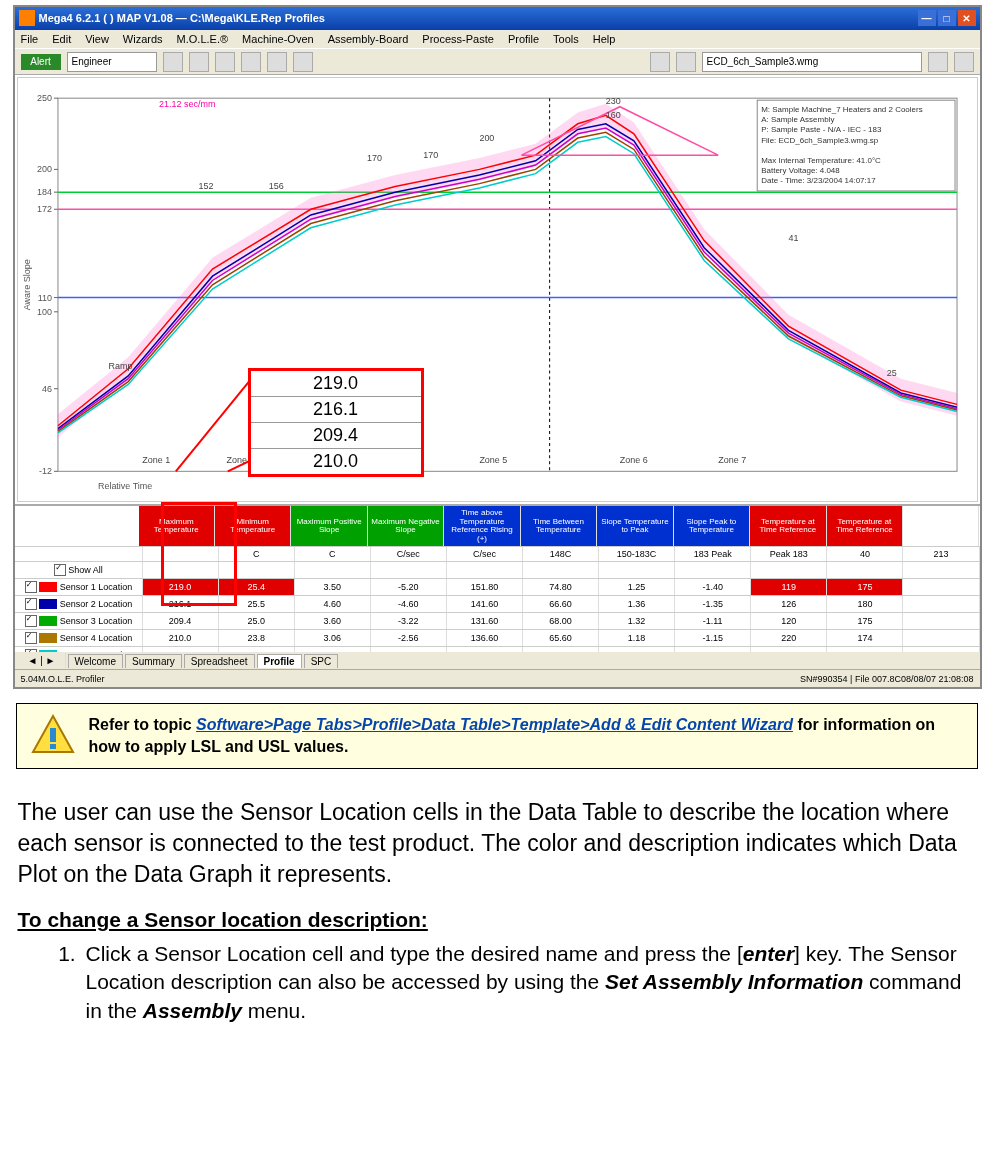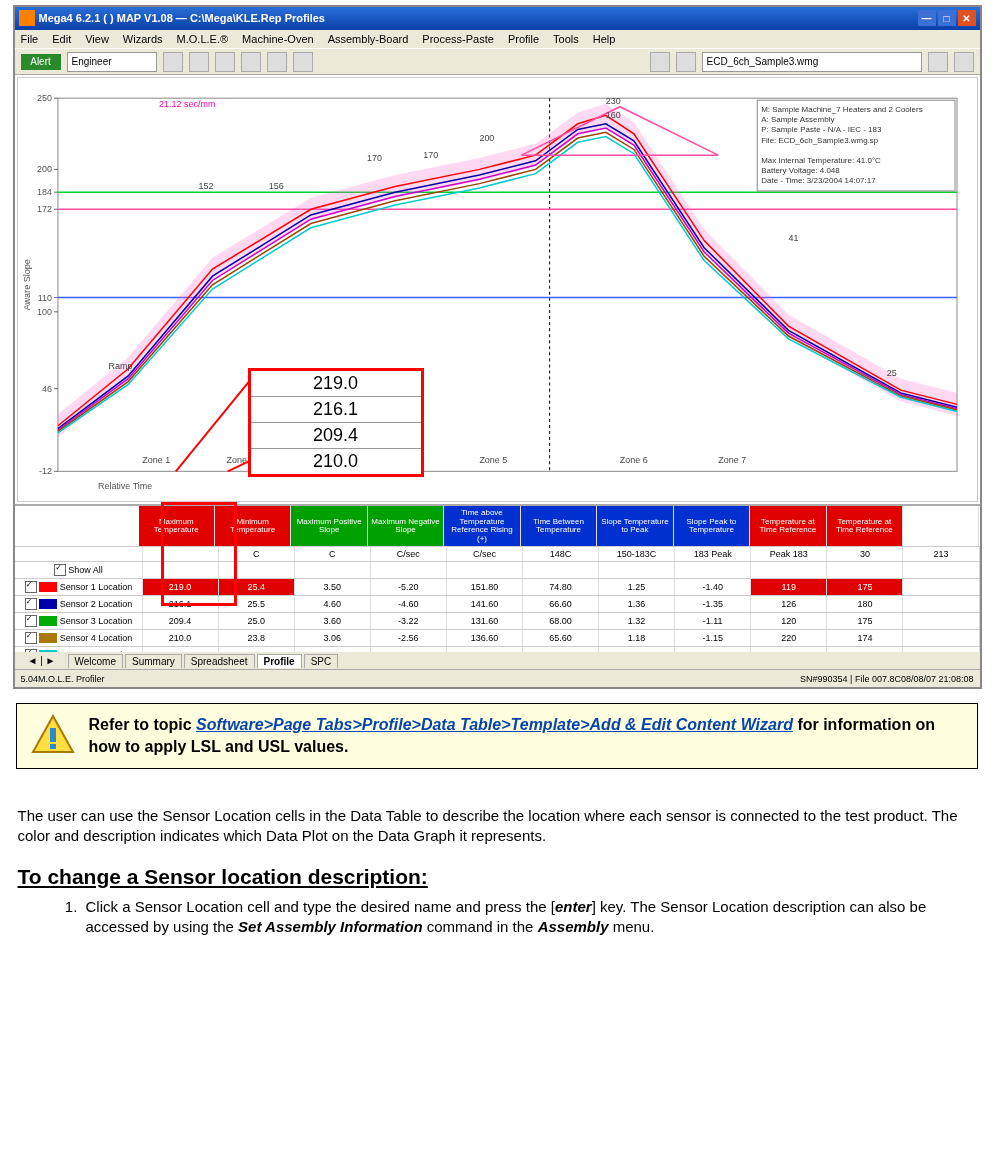--- a/index.html
+++ b/index.html
@@ -40,23 +40,23 @@
 .zoom-box div{border-bottom:1px solid #999;padding:2px 10px}
 
 .tipbox{margin:14px 8px;border:1px solid #000;background:#ffffe0;padding:10px 14px;display:flex;align-items:flex-start;gap:14px}
 .tip-icon{width:44px;height:44px;flex:none}
 .tip-icon svg{width:100%;height:100%}
 .tipbox .txt{font-weight:bold;font-size:16px;line-height:1.35}
 .tipbox a{color:#0645ad;text-decoration:underline;font-style:italic}
 
 .doc{padding:6px 10px 20px 10px}
 .doc h3{font-size:21px;font-weight:bold;margin:40px 0 18px 0}
-.doc p{font-size:15px;line-height:1.35;margin:17px 0 18px 0}
+.doc p{font-size:23px;line-height:1.35;margin:8px 0 18px 0}
 .doc .sub{font-size:21px;font-weight:bold;text-decoration:underline;margin:10px 0 8px 0}
-.doc ol{font-size:15px;line-height:1.35;margin:0;padding-left:64px}
+.doc ol{font-size:21px;line-height:1.35;margin:0;padding-left:64px}
 .doc ol li{padding-left:4px}
 .em{font-style:italic;font-weight:bold}
 .cell-red{background:#e00000;color:#fff}
 </style>
 </head>
 <body>
 
 <div class="page">
 
 <div class="screenshot">
@@ -190,21 +190,21 @@
           <div class="dt-cell dt-label"></div>
           <div class="dt-cell "></div>
           <div class="dt-cell ">C</div>
           <div class="dt-cell ">C</div>
           <div class="dt-cell ">C/sec</div>
           <div class="dt-cell ">C/sec</div>
           <div class="dt-cell ">148C</div>
           <div class="dt-cell ">150-183C</div>
           <div class="dt-cell ">183 Peak</div>
           <div class="dt-cell ">Peak  183</div>
-          <div class="dt-cell ">30</div>
+          <div class="dt-cell ">40</div>
           <div class="dt-cell ">213</div>
         </div>
         <div class="dt-row ">
           <div class="dt-label dt-cell"><span class="chk"></span>Show All</div>
           <div class="dt-cell "></div>
           <div class="dt-cell "></div>
           <div class="dt-cell "></div>
           <div class="dt-cell "></div>
           <div class="dt-cell "></div>
           <div class="dt-cell "></div>

